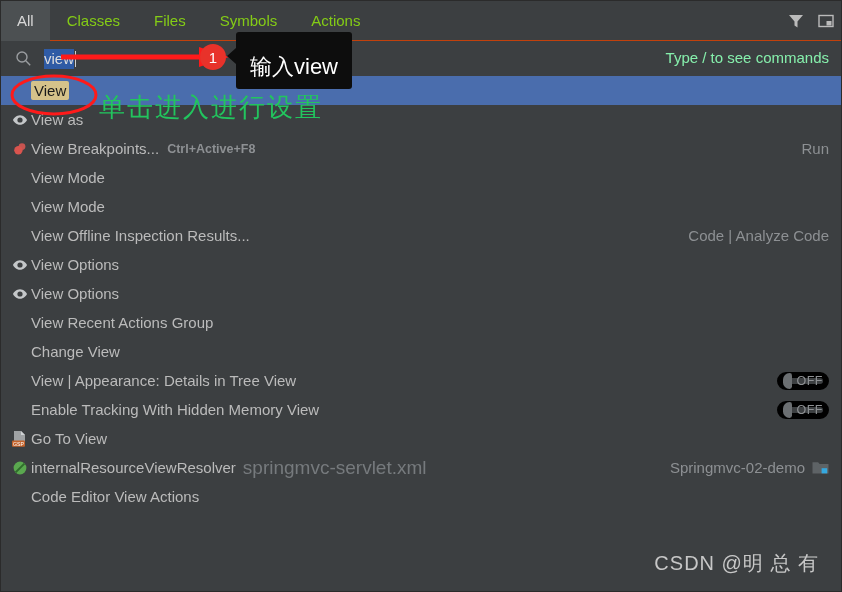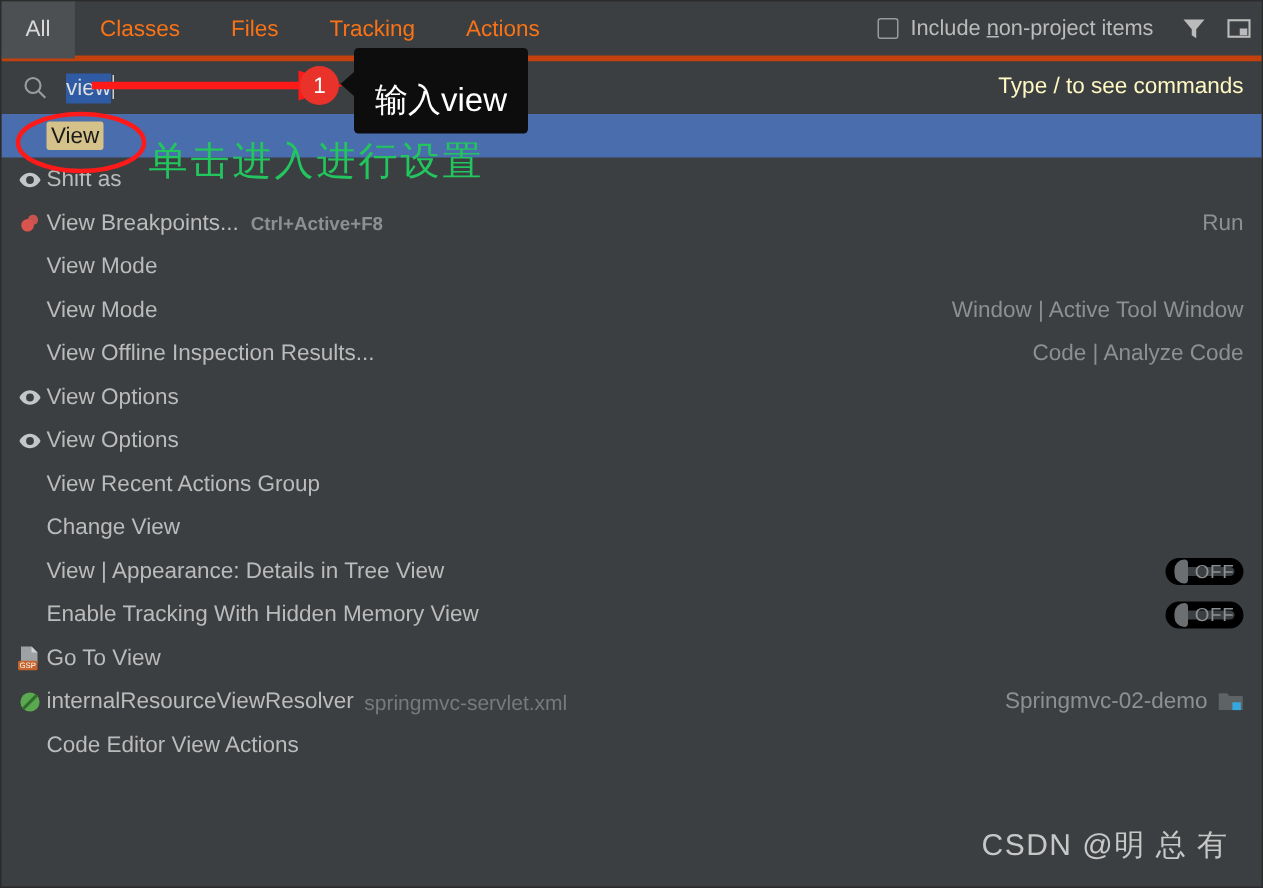--- a/index.html
+++ b/index.html
@@ -16,28 +16,28 @@
     background: #3C3F41;
     border: 1px solid #2B2B2B;
     overflow: hidden;
   }
 
   
   .tabbar {
     position: absolute; left: 0; top: 0;
     width: 842px; height: 40px;
     background: #3C3F41;
-    border-bottom: 4px solid #c2410c;
+    border-bottom: 1px solid #c2410c;
     display: flex; align-items: center;
   }
   .tab {
     height: 40px;
     padding: 0 17px;
     display: flex; align-items: center;
-    color: #f97316;
+    color: #84cc16;
     font-size: 15px;
     cursor: default;
     white-space: nowrap;
   }
   .tab.active {
     background: #4C5052;
     color: #D8D8D8;
   }
   .tab:first-child { padding: 0 16px; }
   .spacer { flex: 1 1 auto; }
@@ -80,21 +80,21 @@
   }
   .caret {
     display: inline-block;
     width: 1px; height: 16px;
     background: #CFCFCF;
     vertical-align: -3px;
     margin-left: 1px;
   }
   .search-hint {
     position: absolute; right: 14px; top: 8px;
-    color: #fef9c3;
+    color: #86efac;
     font-size: 15px;
   }
 
   
   .results {
     position: absolute; left: 0; top: 75px;
     width: 842px; height: 480px;
     background: #3C3F41;
   }
   .row {
@@ -123,21 +123,21 @@
   }
   .row .shortcut {
     margin-left: 8px;
     color: #8D9093;
     font-size: 12.5px;
     font-weight: bold;
   }
   .row .sub {
     margin-left: 7px;
     color: #767A7D;
-    font-size: 14px;
+    font-size: 19px;
   }
   .row .right {
     margin-left: auto;
     color: #8D9093;
     font-size: 15px;
     display: flex; align-items: center; gap: 7px;
   }
   .more {
     height: 30px;
     display: flex; align-items: center;
@@ -229,32 +229,28 @@
     <div class="tab active">
         <span>All</span>
       </div>
     <div class="tab">
         <span>Classes</span>
       </div>
     <div class="tab">
         <span>Files</span>
       </div>
     <div class="tab">
-        <span>Tracking</span>
+        <span>Symbols</span>
       </div>
     <div class="tab">
         <span>Actions</span>
       </div>
 
     <div class="spacer"></div>
 
-    <div class="include-wrap">
-      <div class="checkbox"></div>
-      <div class="include-label"><span>Include </span><u>n</u><span>on-project items</span></div>
-    </div>
 
     <div class="icon-btn">
       <svg width="16" height="16" viewBox="0 0 16 16" aria-hidden="true">
         <polygon points="1,2 15,2 9.5,8.5 9.5,14.5 6.5,12.5 6.5,8.5" fill="#BBBBBB"></polygon>
       </svg>
     </div>
     <div class="icon-btn">
       <svg width="16" height="16" viewBox="0 0 16 16" aria-hidden="true">
         <rect x="1" y="2.5" width="14" height="11" fill="none" stroke="#BBBBBB" stroke-width="1.4"></rect>
         <rect x="8.5" y="8" width="5" height="4.5" fill="#BBBBBB"></rect>
@@ -278,21 +274,21 @@
         <div class="ico"></div>
         <span class="label hl">View</span>
       </div>
       <div class="row">
         <div class="ico">
           <svg width="16" height="16" viewBox="0 0 16 16" aria-hidden="true">
             <path d="M8 3.2C4.4 3.2 1.7 6.1 1 8c0.7 1.9 3.4 4.8 7 4.8S14.3 9.9 15 8c-0.7-1.9-3.4-4.8-7-4.8z" fill="#C4C7C9"></path>
             <circle cx="8" cy="8" r="2.6" fill="#3C3F41"></circle>
           </svg>
         </div>
-        <span class="label">Shift as</span>
+        <span class="label">View as</span>
       </div>
       <div class="row">
         <div class="ico">
           <svg width="16" height="16" viewBox="0 0 16 16" aria-hidden="true">
             <circle cx="10" cy="5.6" r="3.4" fill="#C75450"></circle>
             <circle cx="6.4" cy="9.2" r="4.2" fill="#D9544E"></circle>
           </svg>
         </div>
         <span class="label">View Breakpoints...</span>
         <span class="shortcut">Ctrl+Active+F8</span>
@@ -300,23 +296,20 @@
           <span>Run</span>
         </span>
       </div>
       <div class="row">
         <div class="ico"></div>
         <span class="label">View Mode</span>
       </div>
       <div class="row">
         <div class="ico"></div>
         <span class="label">View Mode</span>
-        <span class="right">
-          <span>Window | Active Tool Window</span>
-        </span>
       </div>
       <div class="row">
         <div class="ico"></div>
         <span class="label">View Offline Inspection Results...</span>
         <span class="right">
           <span>Code | Analyze Code</span>
         </span>
       </div>
       <div class="row">
         <div class="ico">

